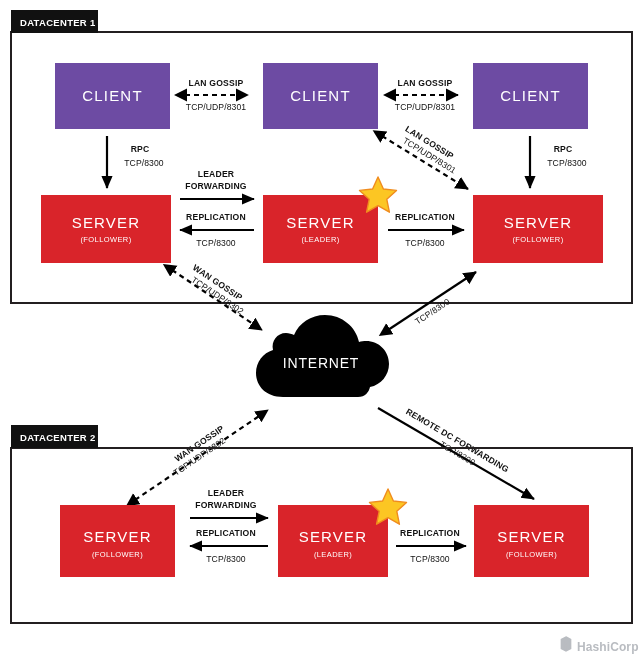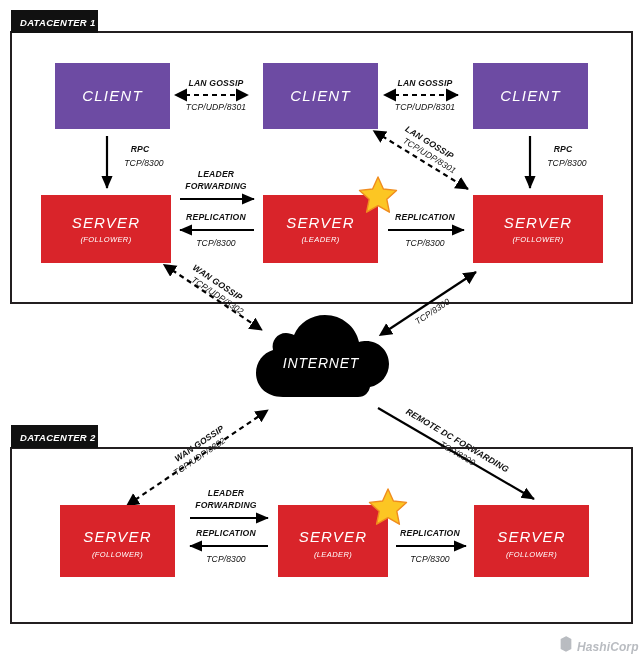--- a/index.html
+++ b/index.html
@@ -1,18 +1,18 @@
 <!DOCTYPE html>
 <html><head>
 <meta charset="utf-8">
 <style>
   html,body{margin:0;padding:0;background:#ffffff;}
   body{width:644px;height:668px;overflow:hidden;
        font-family:"Liberation Sans","DejaVu Sans",sans-serif;}
-  #stage{position:relative;width:644px;height:668px;background:#fff;font-style:italic;}
+  #stage{position:relative;width:644px;height:668px;background:#fff;}
   svg{display:block;}
   .dc-frame{fill:none;stroke:#231f20;stroke-width:2;}
   .dc-tab{fill:#111111;}
   .dc-tab-label{fill:#ffffff;font-size:9.5px;font-weight:700;letter-spacing:.3px;
                 font-family:"Liberation Sans","DejaVu Sans",sans-serif;}
   .node-client{fill:#6d4ba3;}
   .node-server{fill:#d9242a;}
   .node-title{fill:#ffffff;font-size:15px;font-weight:400;letter-spacing:1.2px;
               text-anchor:middle;font-family:"Liberation Sans","DejaVu Sans",sans-serif;}
   .node-sub{fill:#ffffff;font-size:7.5px;font-weight:400;letter-spacing:.4px;

